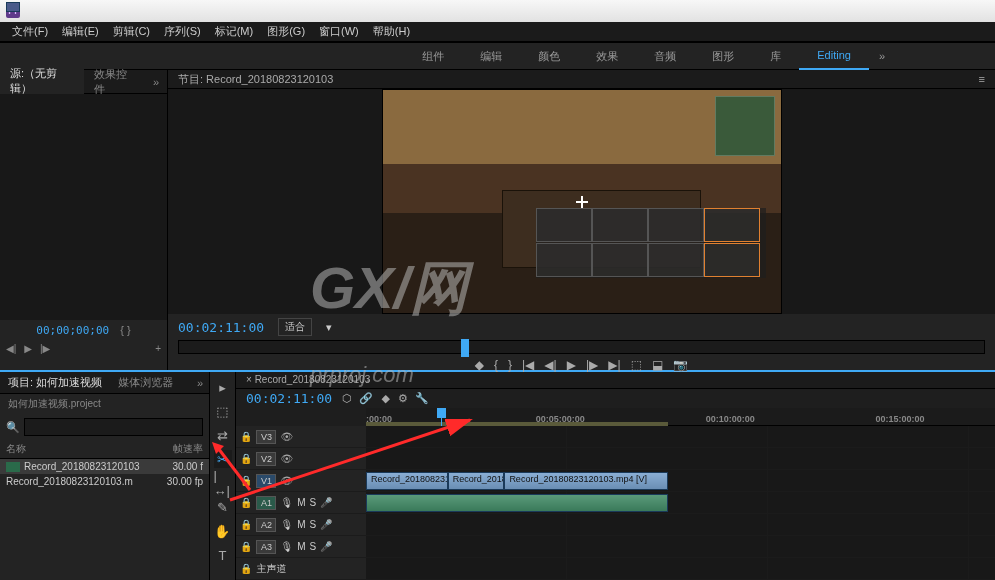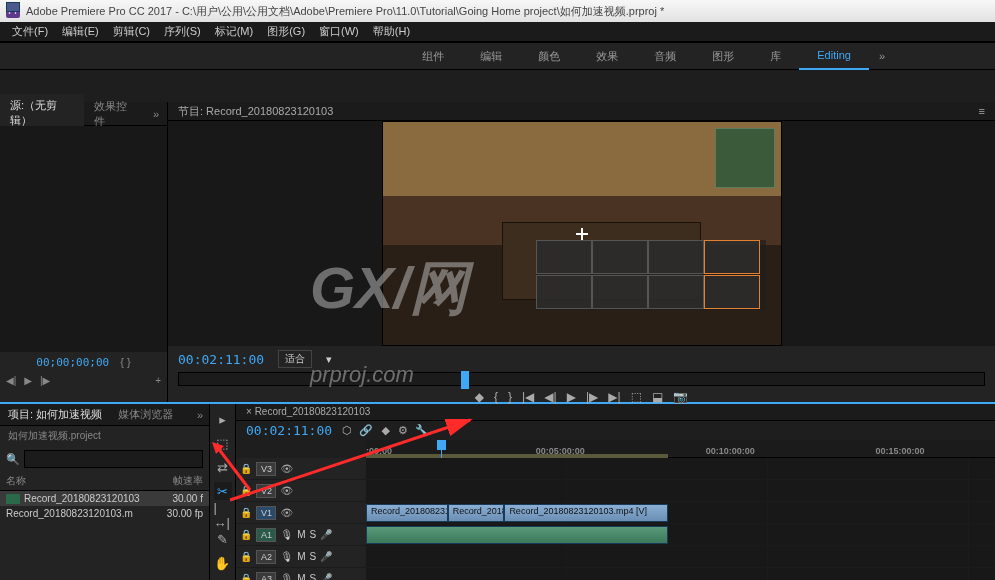--- a/index.html
+++ b/index.html
@@ -14,21 +14,21 @@
 .menubar { height:20px; background:#1b1b1b; display:flex; align-items:center; padding:0 6px; gap:2px; border-bottom:1px solid #000; }
 .menubar span { padding:2px 6px; font-size:11px; color:#ccc; cursor:default; }
 
 
 .wsrow { height:28px; background:#232323; border-top:1px solid #000; border-bottom:1px solid #000; display:flex; align-items:center; justify-content:flex-end; padding-right:100px; gap:0; }
 .wsrow span { padding:0 18px; font-size:11px; color:#999; height:28px; display:flex; align-items:center; }
 .wsrow span.active { color:#3fa9f5; border-bottom:2px solid #3fa9f5; }
 .wsrow .more { padding:0 10px; }
 
 
-.main { height:300px; display:flex; background:#7dd3fc;margin-top:32px; }
+.main { height:300px; display:flex; background:#7dd3fc; }
 .srcpanel { width:168px; border-right:1px solid #000; display:flex; flex-direction:column; }
 .paneltabs { height:24px; display:flex; align-items:center; border-bottom:1px solid #000; background:#1b1b1b; }
 .paneltabs span { padding:4px 10px; font-size:11px; color:#888; }
 .paneltabs span.active { color:#ddd; border-bottom:1px solid #3fa9f5; background:#232323; }
 .paneltabs .menu { margin-left:auto; padding:4px 8px; color:#888; }
 .srcbody { flex:1; background:#181818; position:relative; }
 .srcfooter { height:50px; background:#232323; padding:4px 6px;text-align:center; }
 .tc { color:#3fa9f5; font-family:monospace; font-size:13px; }
 .tc.small { font-size:11px; }
 .transport { display:flex; gap:8px; align-items:center; margin-top:6px; }
@@ -109,21 +109,20 @@
 .watermark small { font-size:22px; font-weight:normal; }
 
 
 .arrow { position:absolute; z-index:99; pointer-events:none; }
 </style>
 </head>
 <body>
 
 <div class="titlebar">
   <div class="logo">Pr</div>
-  <div class="ttxt">Adobe Premiere Pro CC 2017 - C:\用户\公用\公用文档\Adobe\Premiere Pro\11.0\Tutorial\Going Home project\如何加速视频.prproj *</div>
 </div>
 
 <div class="menubar">
   <span>文件(F)</span>
   <span>编辑(E)</span>
   <span>剪辑(C)</span>
   <span>序列(S)</span>
   <span>标记(M)</span>
   <span>图形(G)</span>
   <span>窗口(W)</span>

